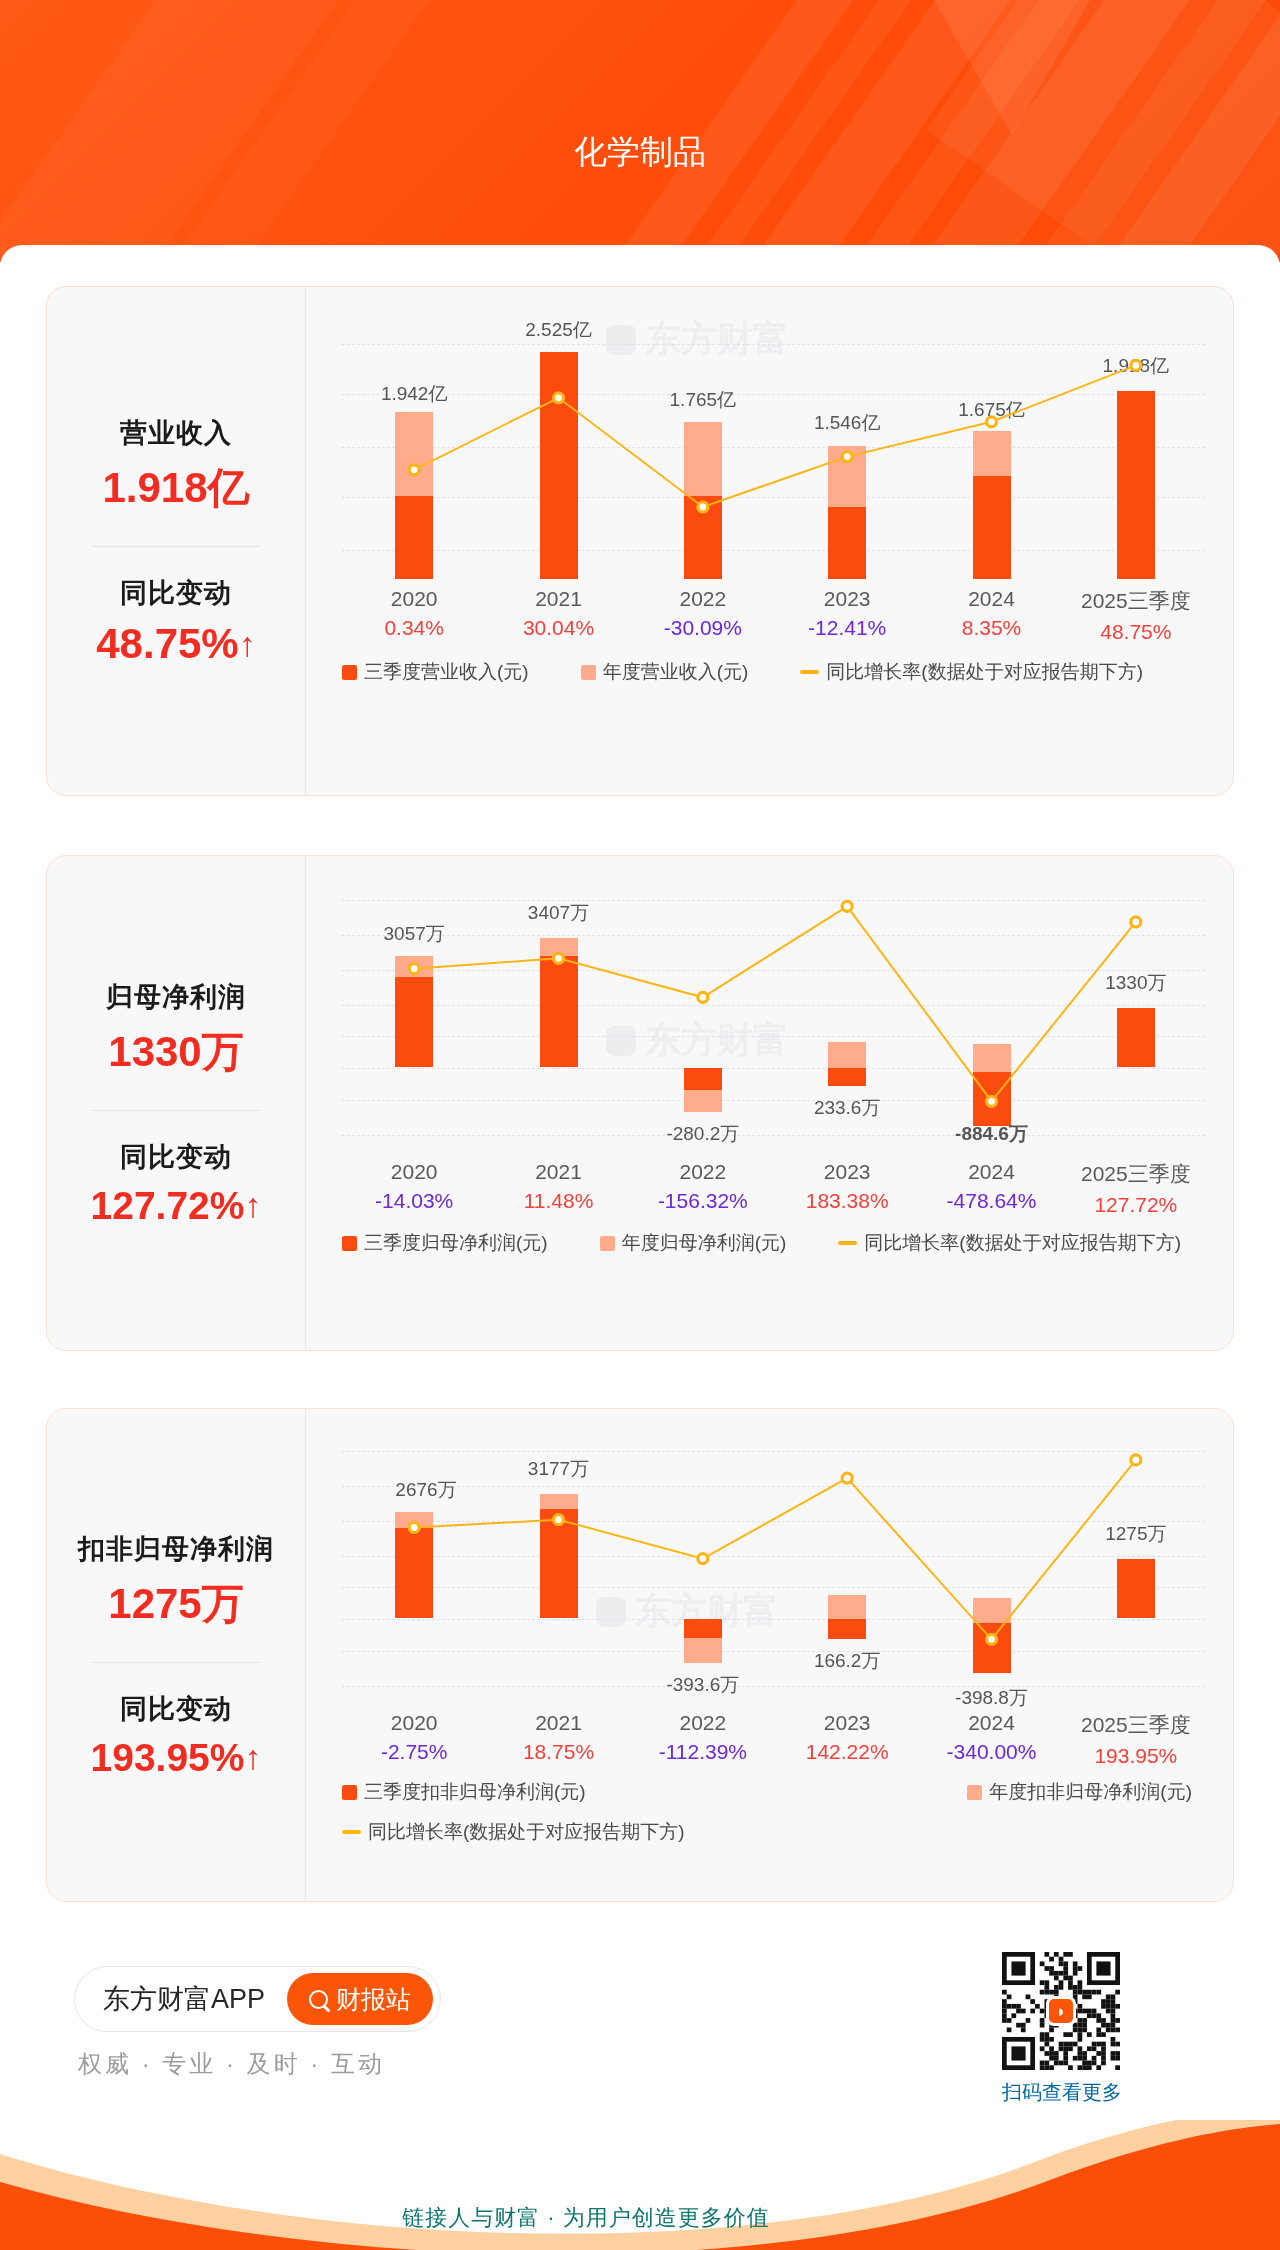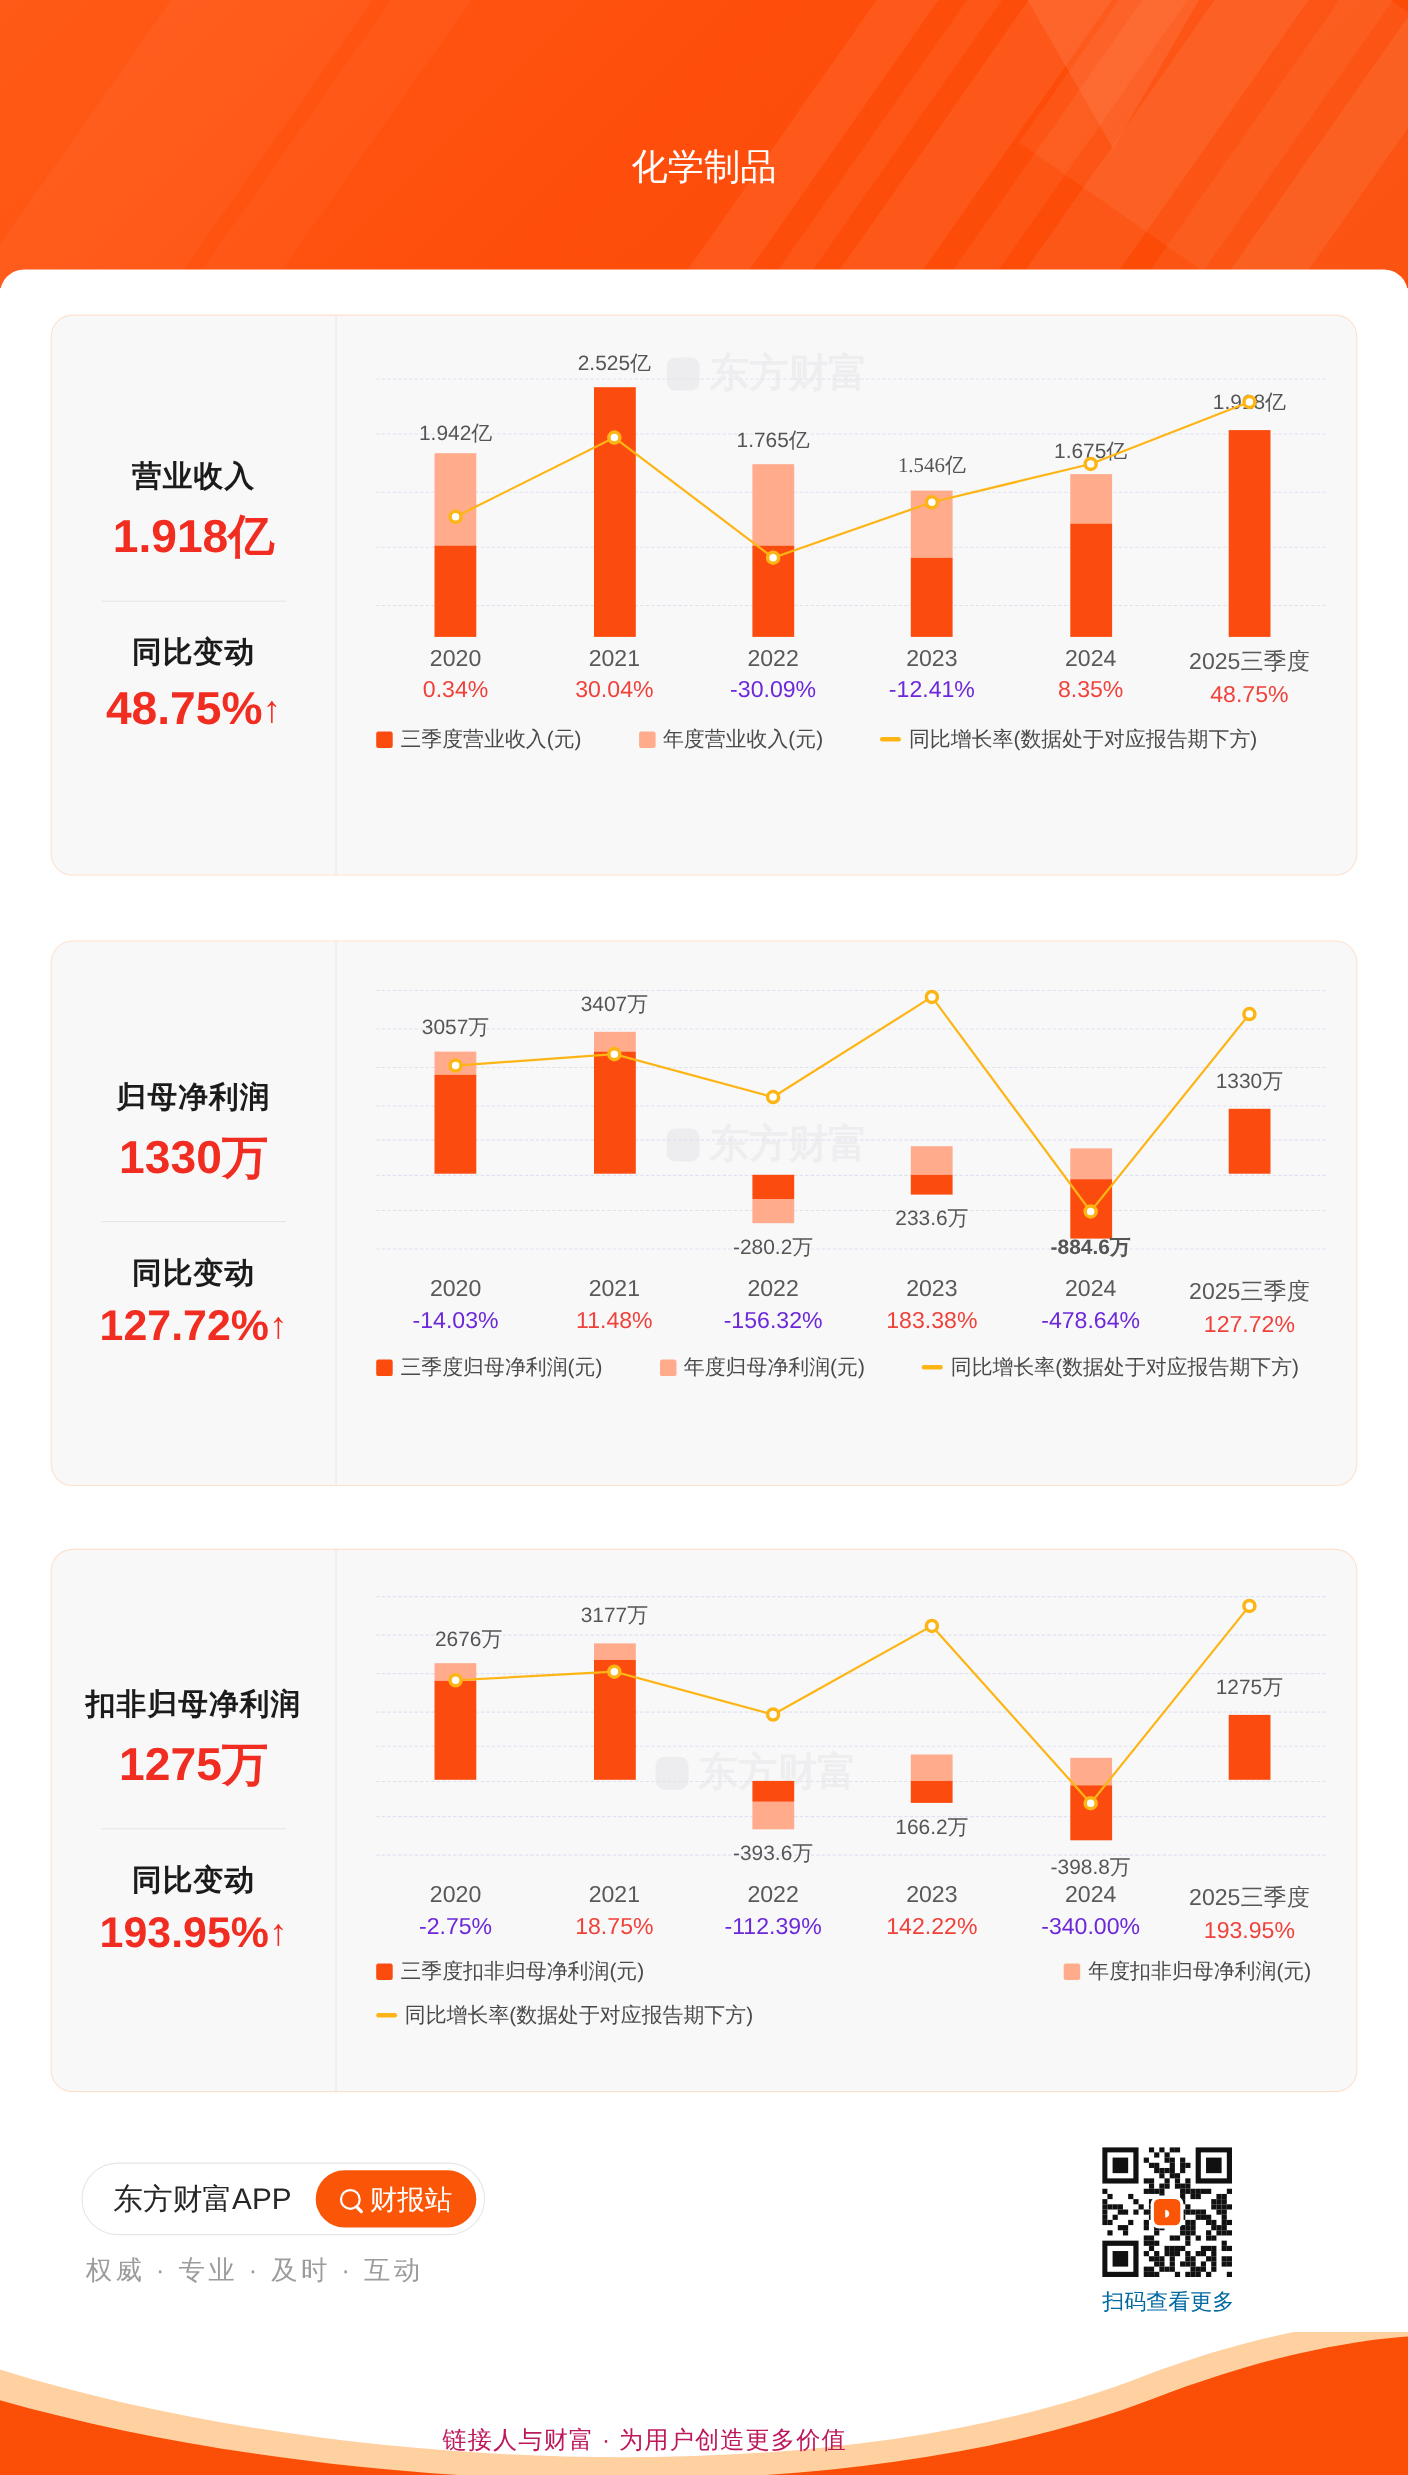--- a/index.html
+++ b/index.html
@@ -153,21 +153,21 @@
     border:3px solid #fff;display:flex;align-items:center;justify-content:center;
   }
   .qr-center span{color:#fff;font-size:17px;line-height:1;}
   .qr-cap{font-size:20px;color:#0369a1;margin-top:9px;}
 
   
   .bottom{position:absolute;left:0;top:2120px;width:1280px;height:130px;overflow:hidden;}
   .bottom svg{position:absolute;left:0;top:0;}
   .bottom-text{
     position:absolute;left:0;top:83px;width:1172px;text-align:center;
-    color:#be185d;font-size:22px;letter-spacing:1px;
+    color:#0f766e;font-size:22px;letter-spacing:1px;
   }
 </style>
 </head>
 <body>
 
 <div class="header">
   <div class="hdr-stripes">
     <i></i>
       <i></i>
       <i></i>
@@ -220,21 +220,21 @@
         <div class="barlabel" style="left: 216.5px; top: -21.6px;">2.525亿</div>
         <div class="bar" style="left: 341.833px; top: 82.8px; height: 157.2px;">
           <div class="seg-year" style="top: 0px; height: 73.884px;"></div>
           <div class="seg-q3" style="top: 73.884px; height: 83.316px;"></div>
         </div>
         <div class="barlabel" style="left: 360.833px; top: 48px;">1.765亿</div>
         <div class="bar" style="left: 486.167px; top: 106.8px; height: 133.2px;">
           <div class="seg-year" style="top: 0px; height: 61.272px;"></div>
           <div class="seg-q3" style="top: 61.272px; height: 71.928px;"></div>
         </div>
-        <div class="barlabel" style="left: 505.167px; top: 70.8px; font-family: Liberation Serif, serif;">1.546亿</div>
+        <div class="barlabel" style="left: 505.167px; top: 70.8px;">1.546亿</div>
         <div class="bar" style="left: 630.5px; top: 92.4px; height: 147.6px;">
           <div class="seg-year" style="top: 0px; height: 44.28px;"></div>
           <div class="seg-q3" style="top: 44.28px; height: 103.32px;"></div>
         </div>
         <div class="barlabel" style="left: 649.5px; top: 57.6px;">1.675亿</div>
         <div class="bar" style="left: 774.833px; top: 51.6px; height: 188.4px;">
           <div class="seg-year" style="top: 0px; height: 0px;"></div>
           <div class="seg-q3" style="top: 0px; height: 188.4px;"></div>
         </div>
         <div class="barlabel" style="left: 793.833px; top: 14.4px;">1.918亿</div>

